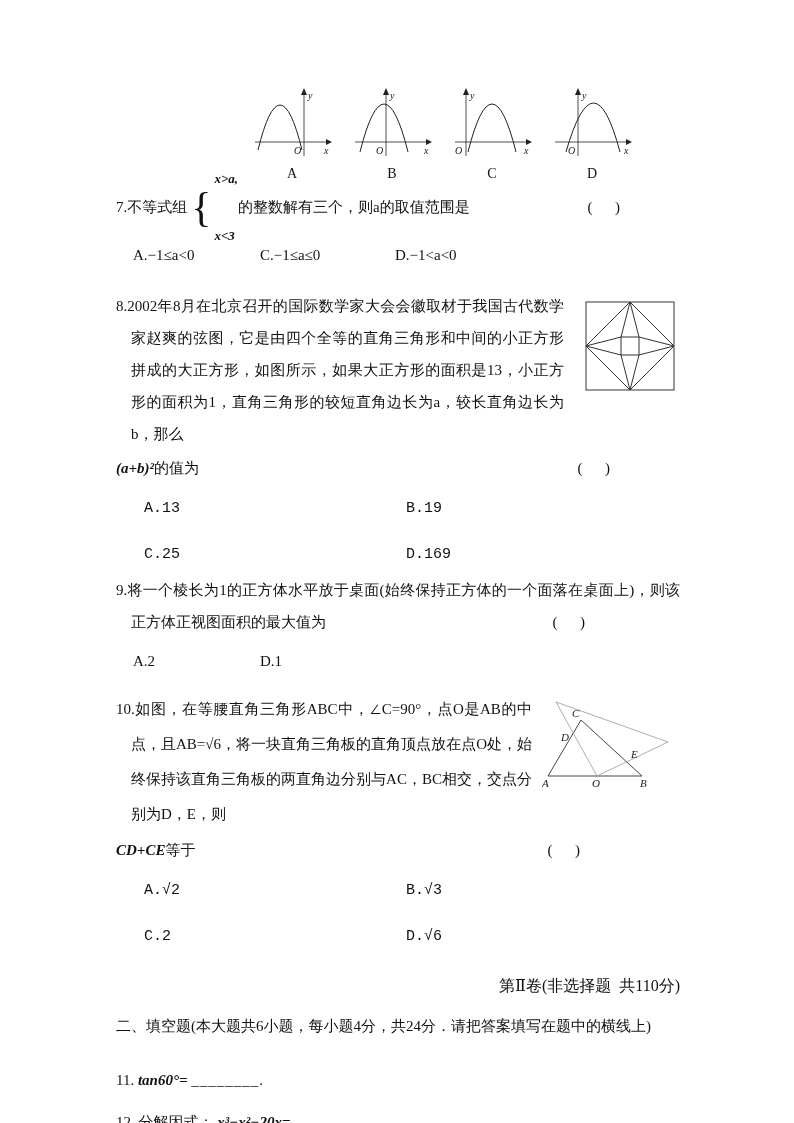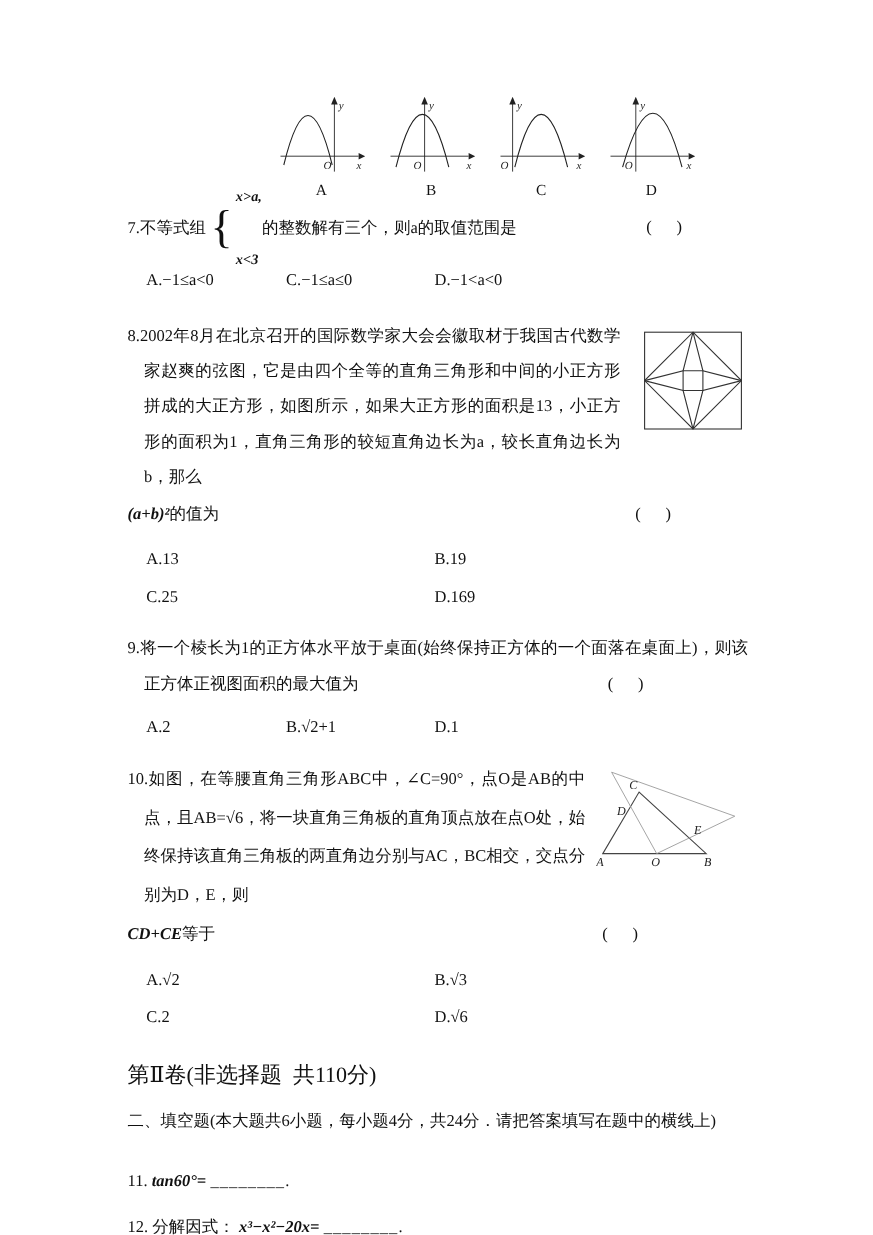--- a/index.html
+++ b/index.html
@@ -22,47 +22,47 @@
   .graph-label { margin-top:8px; font-size:14px; }
   .axes text { font-size:10px; font-style:italic; fill:#222; }
 
   
   .qblock { clear:both; }
   .qpara { line-height:32px; text-align:justify; padding-left:15px; text-indent:-15px; }
   .qline2 { display:flex; align-items:center; line-height:36px; }
   .math { font-style:italic; font-weight:bold;gap:40px; }
   .bracket { white-space:pre; margin-left:auto; }
   .opts4 { display:grid; grid-template-columns:127px 135px 145px auto; margin:8px 0 0 17px; line-height:30px; }
-  .opts2 { display:grid; grid-template-columns:262px auto; margin:8px 0 0 17px; line-height:30px; row-gap:4px; }
+  .opts2 { display:grid; grid-template-columns:262px auto; margin:8px 0 0 28px; line-height:30px; row-gap:16px;font-family:Liberation Mono, monospace; }
 
   
   .q7-line { display:flex; align-items:center; height:50px; }
   .sys-brace { font-size:42px; line-height:1; font-weight:400; margin:0 3px 0 4px; }
   .sys-lines { display:flex; flex-direction:column; font-size:13px; line-height:17px; }
   .q7 .bracket { margin-right:60px; }
 
   
   .q8 { margin-top:20px; }
   .fig8 { float:right; margin:4px 0 8px 18px; }
   .q8 .bracket { margin-right:70px; }
 
   
-  .q9 { margin-top:16px; }
+  .q9 { margin-top:4px; }
   .q9 .qpara { position:relative; }
   .q9 .bracket-abs { position:absolute; right:95px; bottom:0; white-space:pre; line-height:32px; }
 
   
   .q10 { margin-top:16px; }
   .fig10 { float:right; margin:4px 0 4px 10px; }
-  .q10 .qpara { line-height:35px; }
+  .q10 .qpara { line-height:35px;font-family:Liberation Serif, serif; }
   .q10 .bracket { margin-right:100px; }
   .figlbl { font-size:11px; font-style:italic; fill:#222; }
 
   
-  .sec-title { text-align:left; margin-top:24px; font-size:20px; white-space:pre; }
+  .sec-title { text-align:right; margin-top:24px; font-size:16px; white-space:pre; }
   .fill-header { margin-top:14px; line-height:30px; }
   .q11 { margin-top:22px; line-height:34px; }
   .q12 { margin-top:8px;  line-height:34px; }
   .blank { letter-spacing:1px; }
 </style>
 </head>
 <body>
 
 <div class="page">
   <div class="content">
@@ -168,21 +168,20 @@
       </div>
     </div>
 
     <div class="qblock q9">
       <div class="qpara">
         <span>9.将一个棱长为1的正方体水平放于桌面(始终保持正方体的一个面落在桌面上)，则该正方体正视图面积的最大值为</span>
         <span class="bracket-abs">(      )</span>
       </div>
       <div class="opts4">
         <span>A.2</span>
-        <span>B.√2+1</span>
         <span>D.1</span>
       </div>
     </div>
 
     <div class="qblock q10">
       <svg class="fig10" width="138" height="92" viewBox="0 0 138 92">
         <polygon points="6,80 39,24 100,80" fill="none" stroke="#444" stroke-width="1"></polygon>
         <polygon points="55,80 14,6 126,46" fill="none" stroke="#999" stroke-width="0.8"></polygon>
         <text class="figlbl" x="30" y="21">C</text>
         <text class="figlbl" x="19" y="45">D</text>

